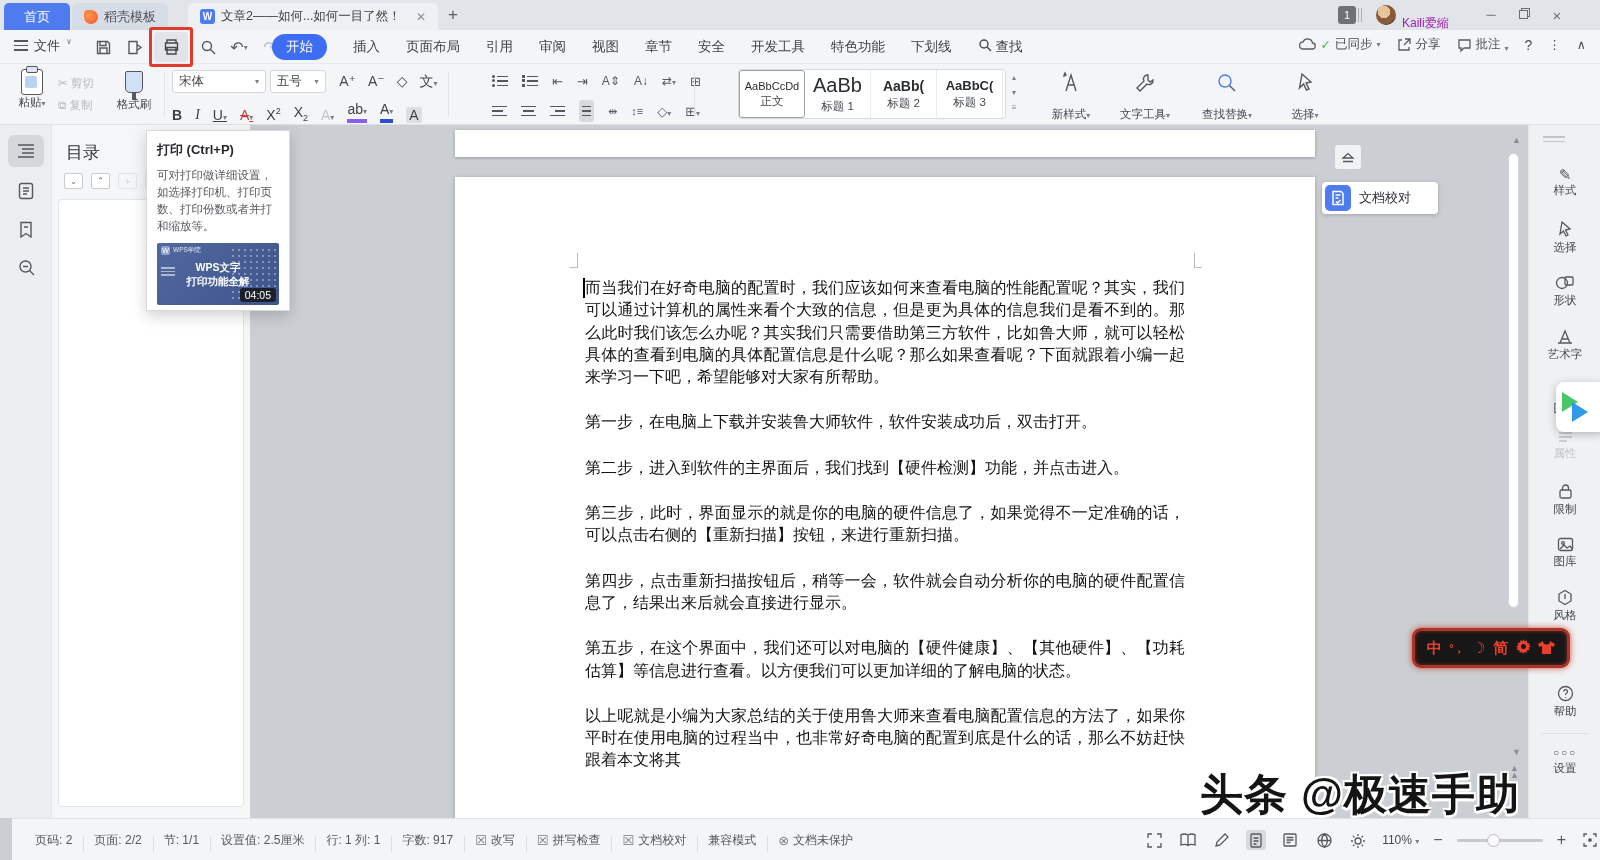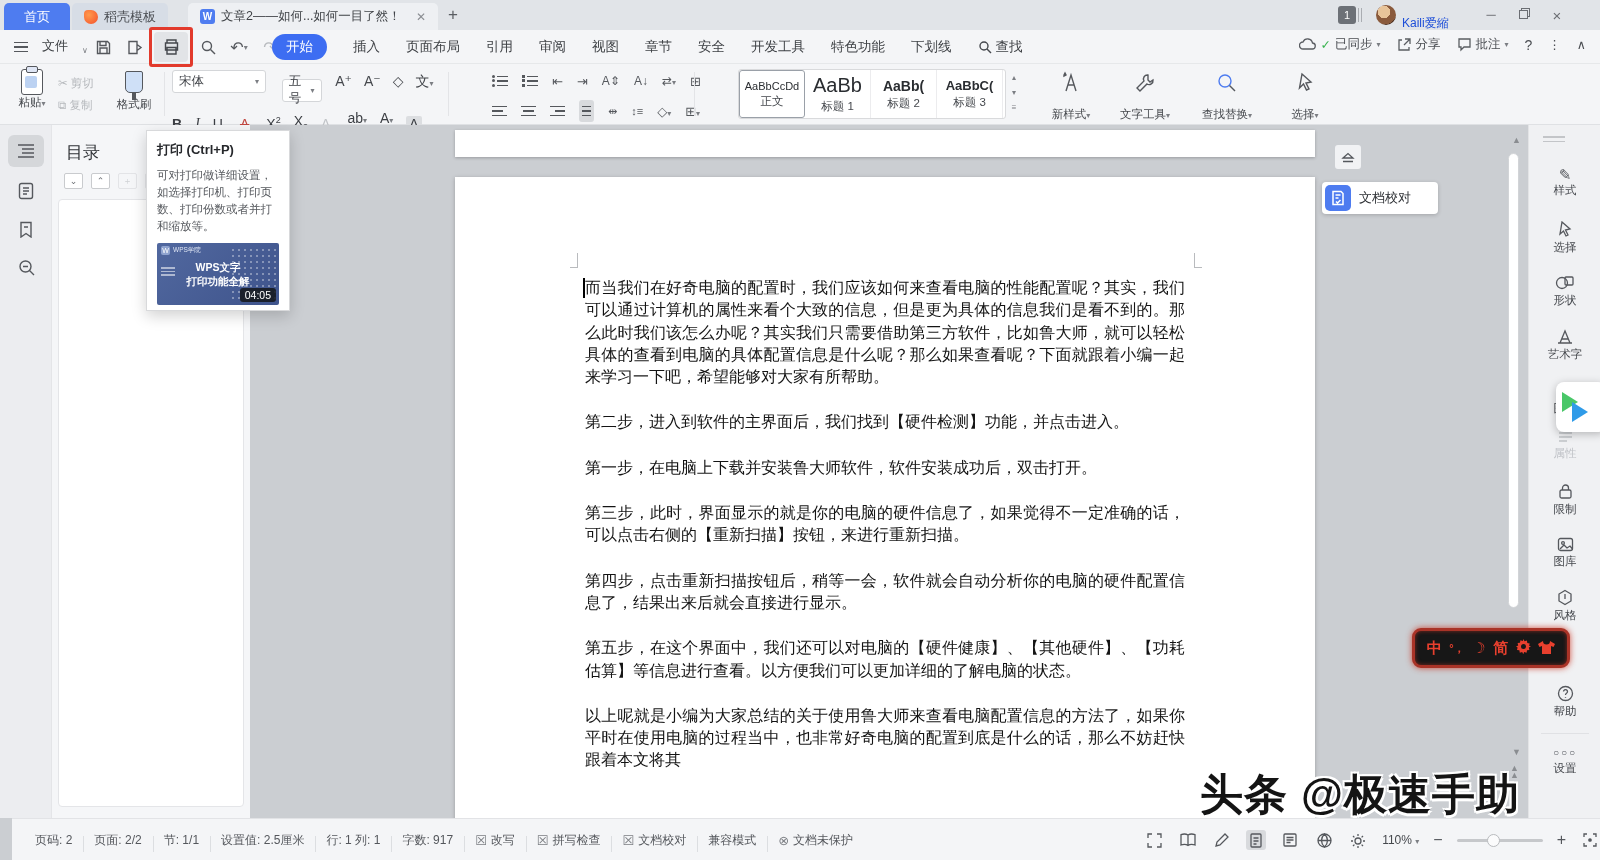--- a/index.html
+++ b/index.html
@@ -17,61 +17,61 @@
   .docer-ico{width:14px;height:14px;border-radius:4px 7px 7px 7px;background:radial-gradient(circle at 35% 35%,#ff9a4d,#f4502a)}
   .wdoc-ico{width:15px;height:15px;border-radius:3px;background:#4e7cf0;color:#fff;font-size:10px;font-weight:bold;
             display:flex;align-items:center;justify-content:center}
   .tab-close{margin-left:auto;color:#8b8e93;font-size:12px}
   .newtab{position:absolute;left:448px;top:5px;font-size:17px;color:#5a5d62}
   .task-badge{position:absolute;left:1338px;top:6px;width:18px;height:18px;background:#6d7177;border-radius:3px;
               color:#fff;font-size:11px;display:flex;align-items:center;justify-content:center}
   .badge-bars{position:absolute;left:1358px;top:8px;width:4px;height:14px;border-left:1px solid #aaadb2;border-right:1px solid #aaadb2}
   .avatar{position:absolute;left:1376px;top:5px;width:20px;height:20px;border-radius:50%;
           background:radial-gradient(circle at 40% 35%,#e8c49a 0 35%,#8a5a3c 36% 70%,#4d3020 71%)}
-  .username{position:absolute;left:1402px;top:15px;font-size:12px;color:#1d4ed8}
+  .username{position:absolute;left:1402px;top:15px;font-size:12px;color:#a21caf}
   .winbtn{position:absolute;top:7px;color:#6b6e73;font-size:13px;width:26px;text-align:center}
   .win-min{left:1478px}.win-restore{left:1510px}.win-close{left:1544px}
   .restore-sq{display:inline-block;width:9px;height:9px;border:1px solid #6b6e73;box-shadow:2px -2px 0 -1px #e1e4e8,2px -2px 0 0 #6b6e73}
 
   
   .menubar{position:absolute;top:30px;left:0;width:1600px;height:34px;background:#f4f5f7;border-bottom:1px solid #e6e8ea}
-  .filebtn{position:absolute;left:14px;top:7px;display:flex;align-items:flex-end;gap:14px;color:#3f4246;font-size:13px}
+  .filebtn{position:absolute;left:14px;top:7px;display:flex;align-items:flex-start;gap:6px;color:#3f4246;font-size:13px}
   .ham{display:inline-block;width:14px}
   .ham i{display:block;height:1.5px;background:#55585d;margin:3px 0}
   .qat{position:absolute;left:92px;top:3px;display:flex;align-items:center;gap:9px;height:28px}
   .qat .ic{width:22px;height:22px;display:flex;align-items:center;justify-content:center;color:#55585d}
   .qat svg{stroke:#55585d;fill:none;stroke-width:1.4}
   .print-wrap{position:relative;width:34px;height:30px;display:flex;align-items:center;justify-content:center;
               background:#e2e4e7;border-radius:4px}
   .red-box{position:absolute;left:-5px;top:-5px;width:44px;height:40px;border:3px solid #e23a2c;border-radius:3px;z-index:30}
   .gray-txt{color:#b6b9bd!important}
   .mtabs{position:absolute;left:272px;top:4px;display:flex;align-items:center;gap:26px;font-size:13.5px;color:#3f4246;height:26px}
   .mtab-start{background:#3d6df2;color:#fff;border-radius:13px;padding:4px 14px}
-  .mfind{display:flex;align-items:center;gap:4px}
+  .mfind{display:flex;align-items:flex-start;gap:4px}
   .menu-right{position:absolute;right:14px;top:6px;display:flex;align-items:center;gap:16px;color:#4a4d52;font-size:12.5px}
   .menu-right svg{stroke:#5a5d62;fill:none;stroke-width:1.3}
   .sync-check{color:#37b24d;font-weight:bold}
 
   
   .ribbon{position:absolute;top:64px;left:0;width:1600px;height:61px;background:#f4f5f7;border-bottom:1px solid #dfe1e4}
   .rdiv{position:absolute;top:8px;height:44px;width:1px;background:#e3e4e7}
   .rlabel{font-size:11.5px;color:#45484d;text-align:center}
   .caret{font-size:8px;color:#7b7e83}
   .big-clip{position:absolute;left:12px;top:5px;width:40px;text-align:center}
   .clip-ico{width:22px;height:26px;margin:0 auto;border:1.5px solid #55585d;border-radius:3px;position:relative;background:#fff}
   .clip-ico::before{content:"";position:absolute;left:4px;top:-4px;width:10px;height:5px;border:1.5px solid #55585d;border-radius:2px;background:#dfe6f5}
   .clip-ico::after{content:"";position:absolute;left:3px;top:6px;width:12px;height:12px;background:#bcd2f2;border-radius:2px}
   .cutcopy{position:absolute;left:58px;top:8px;color:#b6b9bd;font-size:11.5px;line-height:22px}
   .painter{position:absolute;left:112px;top:5px;width:44px;text-align:center}
   .brush-ico{width:18px;height:22px;margin:2px auto 4px;border:1.5px solid #55585d;border-radius:2px 2px 5px 5px;position:relative;background:#cfe0f7}
   .brush-ico::after{content:"";position:absolute;left:6px;bottom:-8px;width:4px;height:8px;background:#55585d}
   .fontgrp{position:absolute;left:172px;top:6px}
   .selbox{display:inline-flex;align-items:center;justify-content:space-between;background:#fff;border:1px solid #d4d6d9;
           border-radius:3px;height:23px;padding:0 6px;font-size:12.5px;color:#3c3f44}
-  .fam{width:94px}.siz{width:40px;margin-left:12px}
+  .fam{width:94px}.siz{width:56px;margin-left:0}
   .fbtns{display:inline-flex;gap:12px;margin-left:10px;font-size:14px;color:#45484d;vertical-align:middle}
   .fmt-row{display:flex;align-items:flex-end;gap:13px;margin-top:8px;font-size:14px;color:#3c3f44;height:22px}
   .fmt-row .u{text-decoration:underline}.fmt-row .strike{text-decoration:line-through}
   .fmt-row sup,.fmt-row sub{font-size:9px}
   .hl-ab{border-bottom:4px solid #8b5cf6;line-height:14px}
   .hl-a{border-bottom:4px solid #2b50d8;line-height:14px}
   .ghost{color:#c0c3c7}
   .abox{background:#dcdee1;border-radius:2px;padding:0 3px}
   .paragrp{position:absolute;left:492px;top:6px;width:250px}
   .prow{display:flex;gap:14px;height:22px;align-items:center;color:#55585d}
@@ -294,21 +294,21 @@
         <span class="sync-check">✓</span>
         <span>已同步</span>
           <span class="caret">▾</span>
       </span>
       <span style="display:flex;align-items:center;gap:4px">
         <svg width="15" height="15" viewBox="0 0 15 15">
             <path d="M5 3H2v10h10v-3M8 2h5v5M13 2L7 8"></path>
           </svg>
         <span>分享</span>
       </span>
-      <span style="display:flex;align-items:center;gap:4px">
+      <span style="display:flex;align-items:flex-end;gap:4px">
         <svg width="15" height="15" viewBox="0 0 15 15">
             <path d="M2 2h11v8H7l-3 3v-3H2z"></path>
           </svg>
         <span>批注</span>
           <span class="caret">▾</span>
       </span>
       <span style="font-size:14px">?</span>
       <span>⋮</span>
       <span>∧</span>
     </div>
@@ -514,22 +514,22 @@
   </div>
 
   <div class="docarea">
     <div class="page1"></div>
     <div class="page2">
       <div class="crop crop-l"></div>
       <div class="crop crop-r"></div>
       <div class="caretbar"></div>
       <div class="dtext">
         <p>而当我们在好奇电脑的配置时，我们应该如何来查看电脑的性能配置呢？其实，我们可以通过计算机的属性来看个大致的信息，但是更为具体的信息我们是看不到的。那么此时我们该怎么办呢？其实我们只需要借助第三方软件，比如鲁大师，就可以轻松具体的查看到电脑的具体配置信息是什么呢？那么如果查看呢？下面就跟着小编一起来学习一下吧，希望能够对大家有所帮助。</p>
+        <p>第一步，在电脑上下载并安装鲁大师软件，软件安装成功后，双击打开。</p>
         <p>第二步，进入到软件的主界面后，我们找到【硬件检测】功能，并点击进入。</p>
-        <p>第一步，在电脑上下载并安装鲁大师软件，软件安装成功后，双击打开。</p>
         <p>第三步，此时，界面显示的就是你的电脑的硬件信息了，如果觉得不一定准确的话，可以点击右侧的【重新扫描】按钮，来进行重新扫描。</p>
         <p>第四步，点击重新扫描按钮后，稍等一会，软件就会自动分析你的电脑的硬件配置信息了，结果出来后就会直接进行显示。</p>
         <p>第五步，在这个界面中，我们还可以对电脑的【硬件健康】、【其他硬件】、【功耗估算】等信息进行查看。以方便我们可以更加详细的了解电脑的状态。</p>
         <p>以上呢就是小编为大家总结的关于使用鲁大师来查看电脑配置信息的方法了，如果你平时在使用电脑的过程当中，也非常好奇电脑的配置到底是什么的话，那么不妨赶快跟着本文将其</p>
       </div>
     </div>
 
     <div class="ejectbtn">
       <svg width="14" height="13" viewBox="0 0 14 13" style="stroke:#55585d;fill:none;stroke-width:1.3">
           <path d="M2 7l5-4.5L12 7zM2 10.5h10"></path>

